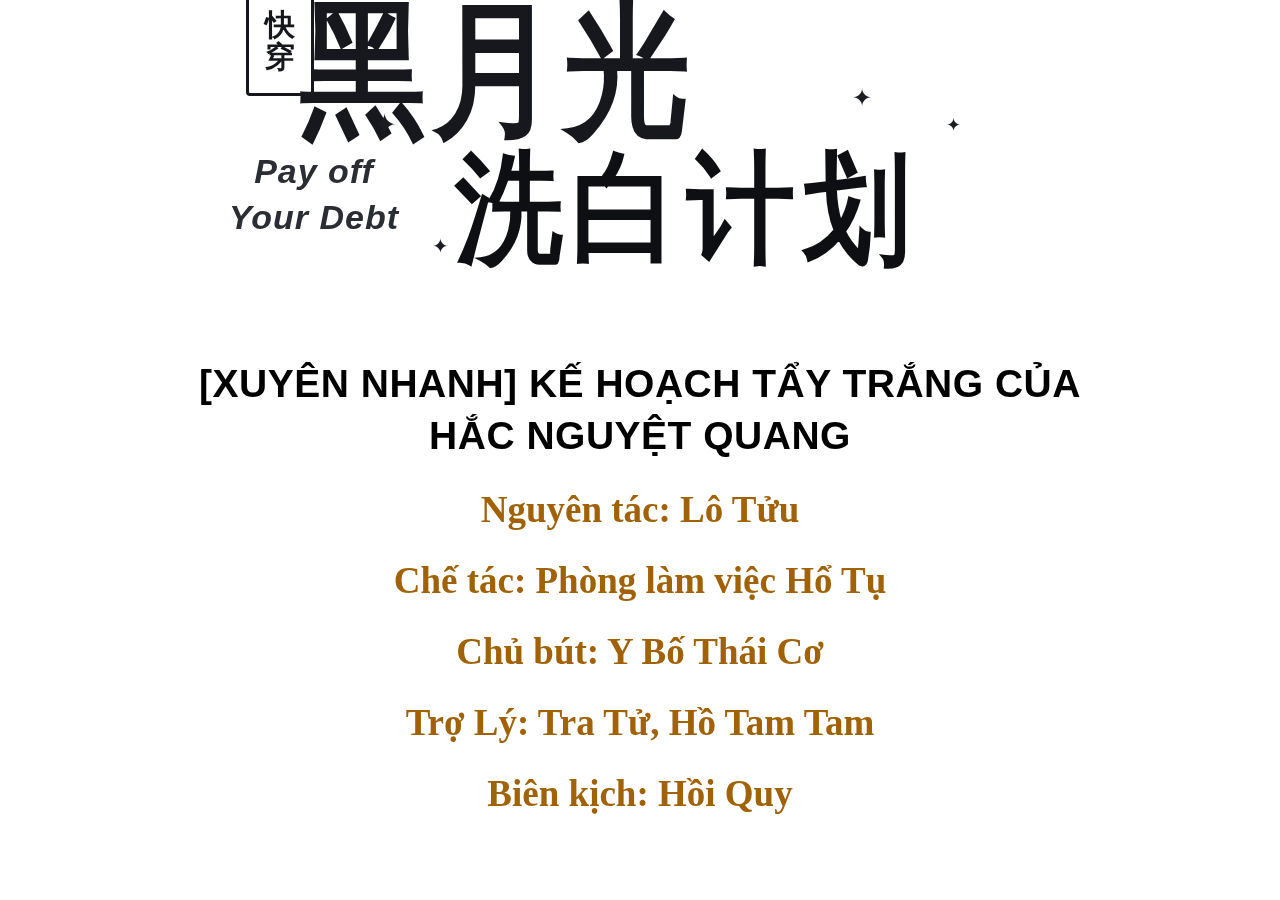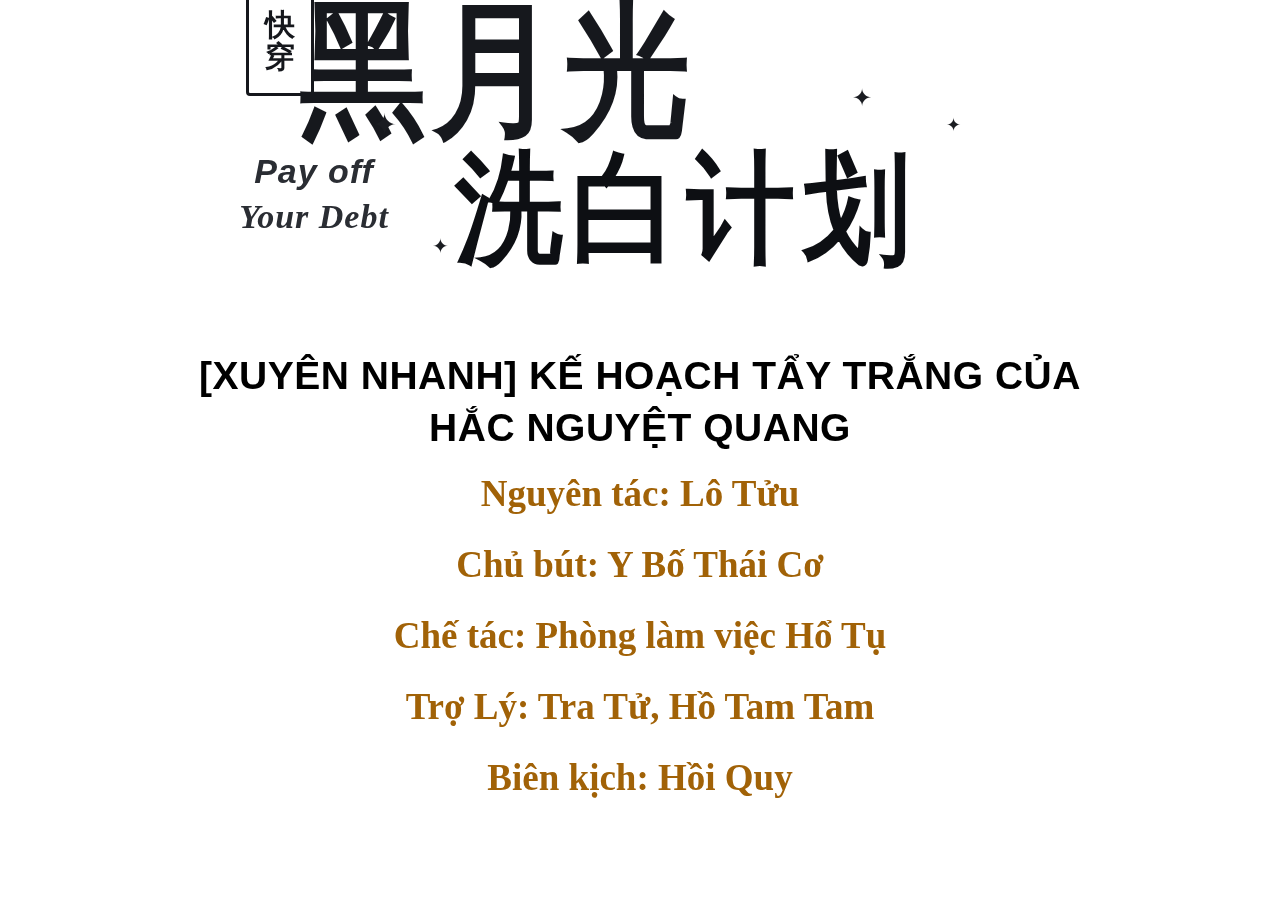--- a/index.html
+++ b/index.html
@@ -82,21 +82,21 @@
     font-family: "Liberation Sans", sans-serif;
     font-style: italic;
     font-weight: bold;
     font-size: 34px;
     letter-spacing: 1px;
     color: #2a2d33;
     white-space: nowrap;
     text-align: center;
   }
   .en-line-1 { left: 190px; top: 152px; width: 248px; }
-  .en-line-2 { left: 190px; top: 198px; width: 248px; font-family: Liberation Serif, serif; }
+  .en-line-2 { left: 190px; top: 198px; width: 248px; }
 
   .spark {
     position: absolute;
     color: #1a1c21;
     font-size: 26px;
     line-height: 1;
   }
   .spark.s1 { left: 372px; top: 110px; font-size: 30px; }
   .spark.s2 { left: 852px; top: 86px; font-size: 24px; }
   .spark.s3 { left: 946px; top: 116px; font-size: 18px; }
@@ -110,21 +110,21 @@
     text-align: center;
   }
 
   .credit-title {
     font-family: "Liberation Sans", sans-serif;
     font-weight: bold;
     font-size: 39px;
     line-height: 52px;
     letter-spacing: 0.5px;
     color: #000000;
-    margin: 4px auto;
+    margin: 12px auto;
     width: 940px;
   }
 
   .credit-line {
     font-family: "Liberation Serif", serif;
     font-weight: bold;
     font-size: 37px;
     line-height: 71px;
     color: #a16207;
     white-space: nowrap;
@@ -157,19 +157,19 @@
     <div class="spark s1">✦</div>
     <div class="spark s2">✦</div>
     <div class="spark s3">✦</div>
     <div class="spark s4">✦</div>
   </div>
 
   <div class="credits">
     <div class="credit-title">[XUYÊN NHANH] KẾ HOẠCH TẨY TRẮNG CỦA HẮC NGUYỆT QUANG</div>
 
     <div class="credit-line">Nguyên tác: Lô Tửu</div>
+    <div class="credit-line">Chế tác: Phòng làm việc Hổ Tụ</div>
     <div class="credit-line">Chủ bút: Y Bố Thái Cơ</div>
-    <div class="credit-line">Chế tác: Phòng làm việc Hổ Tụ</div>
     <div class="credit-line">Trợ Lý: Tra Tử, Hồ Tam Tam</div>
     <div class="credit-line">Biên kịch: Hồi Quy</div>
   </div>
 
 </div>
 
 </body></html>

